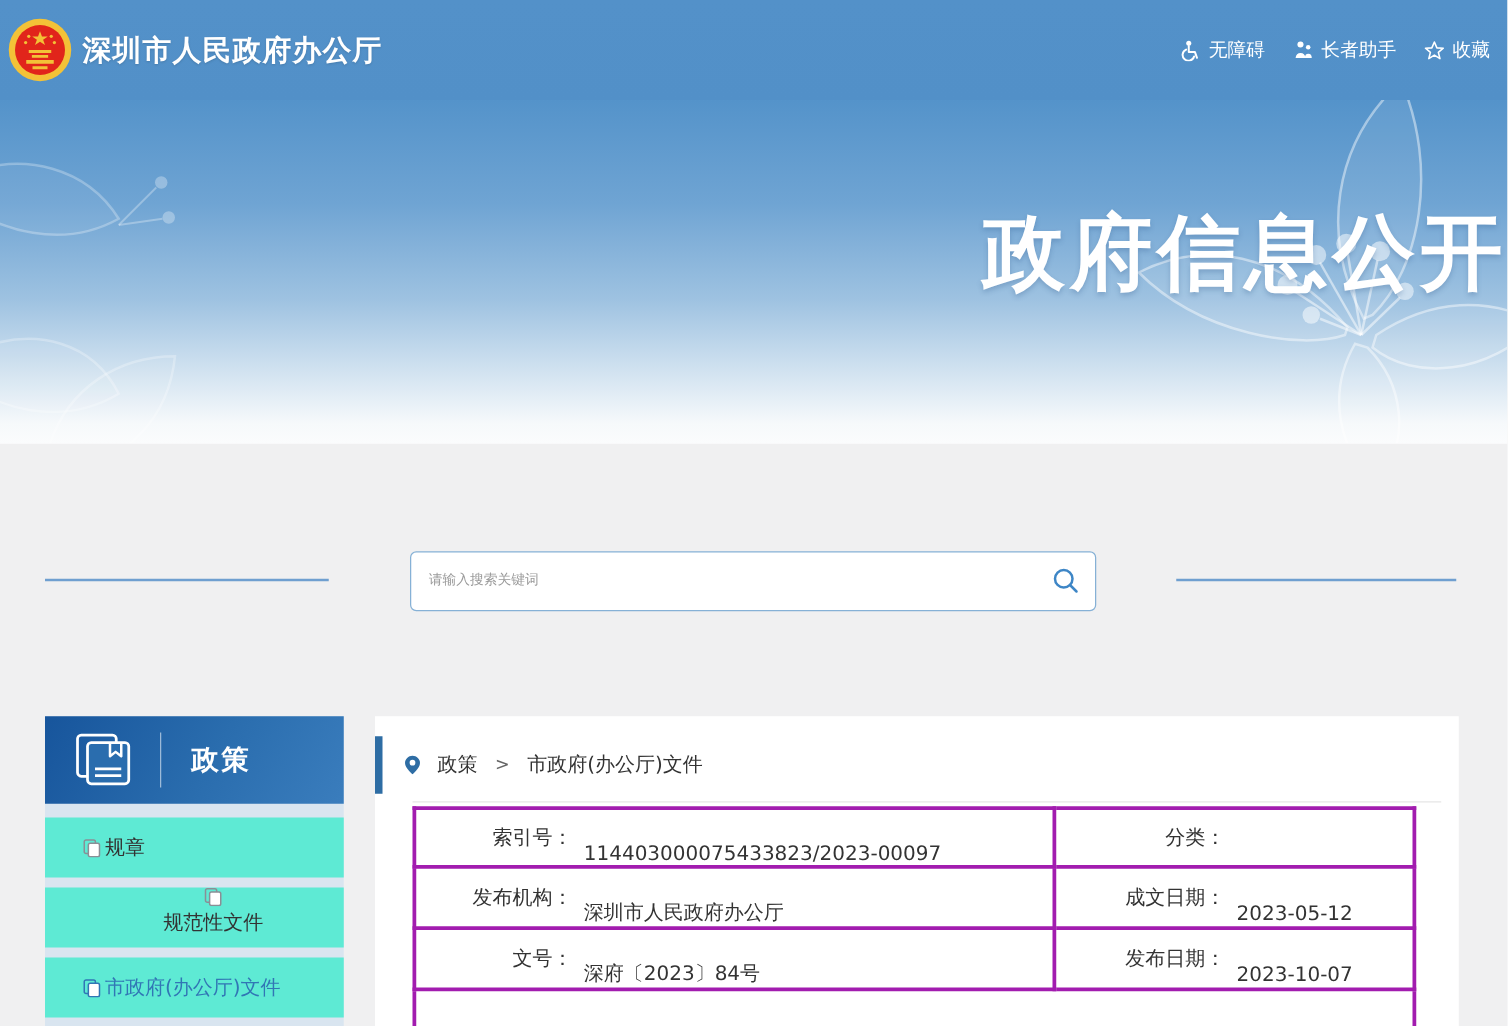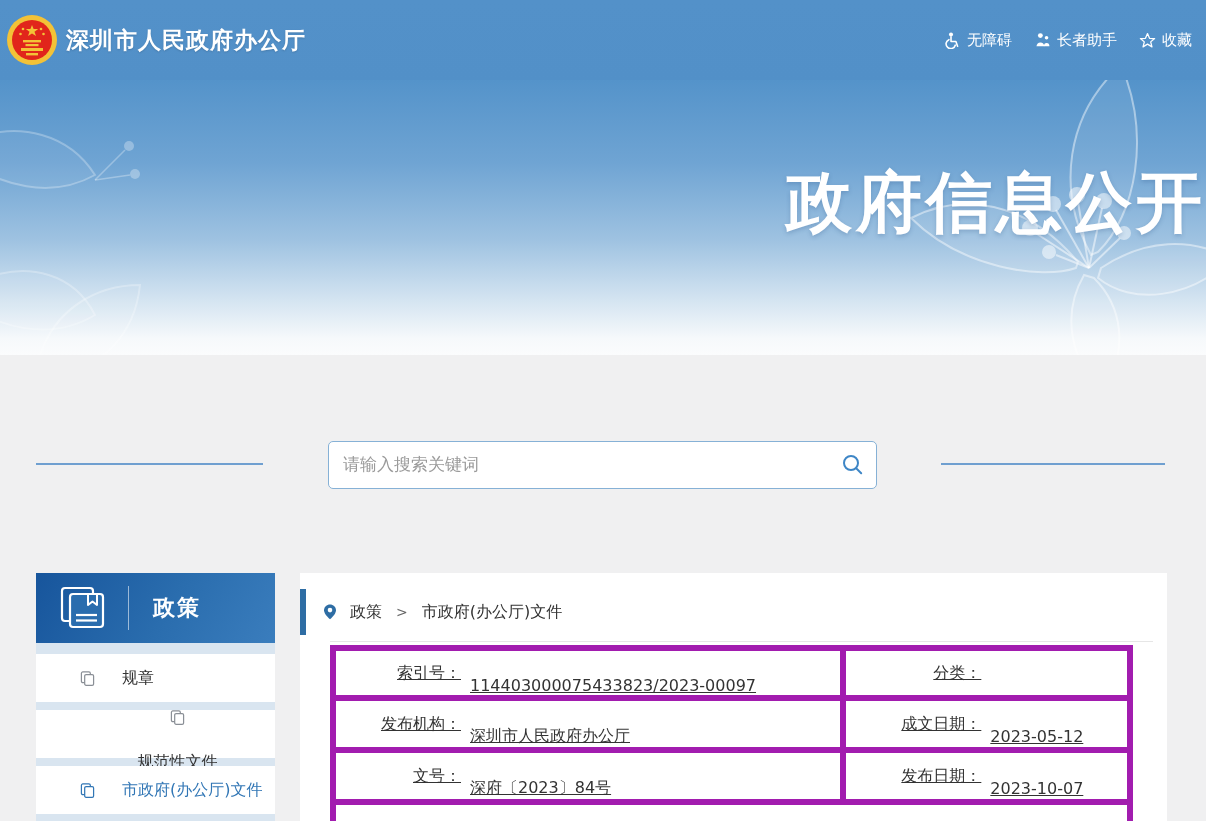--- a/index.html
+++ b/index.html
@@ -57,21 +57,21 @@
   .deco-line { position: absolute; height: 2px; background: #6f9fd0; }
   .deco-line.left  { left: 36px;  top: 463px; width: 227px; }
   .deco-line.right { left: 941px; top: 463px; width: 224px; }
   .search-box {
     position: absolute; left: 328px; top: 441px; width: 549px; height: 48px;
     background: #fff; border: 1px solid #86b1d6; border-radius: 5px;
     display: flex; align-items: center;
   }
   .search-box input {
     flex: 1; height: 100%; border: none; outline: none; background: transparent;
-    padding: 0 14px; font-size: 17px; color: #333;
+    padding: 0 14px; font-size: 11px; color: #333;
     font-family: Liberation Mono, monospace;
   }
   .search-box input::placeholder { color: #9a9a9a; }
   .search-btn {
     width: 46px; height: 100%; display: flex; align-items: center; justify-content: center;
     cursor: pointer; background: transparent; border: none;
   }
 
   
   .sidebar {
@@ -83,22 +83,22 @@
     display: flex; align-items: center;
   }
   .sidebar-header .book { margin-left: 24px; }
   .sidebar-header .vdivider {
     width: 1px; height: 44px; background: rgba(255,255,255,0.55); margin-left: 22px;
   }
   .sidebar-header .sidebar-title {
     margin-left: 24px; color: #fff; font-size: 22px; font-weight: bold; letter-spacing: 2px;
   }
   .sidebar-item {
-    position: absolute; left: 0; width: 239px; height: 48px; background: #ffffff;
-    display: flex; align-items: center; gap: 27px; padding-left: 44px;
+    position: absolute; left: 0; width: 239px; height: 48px; background: #5eead4;
+    display: flex; align-items: center; gap: 3px; padding-left: 30px;
     font-size: 16px; color: #333; cursor: pointer;
   }
   .sidebar-item .doc-ic { color: #8a8f96; display: flex; }
   .sidebar-item.active { color: #3176b5; }
   .sidebar-item.active .doc-ic { color: #3176b5; }
   .si-0 { top: 81px; }
   .si-1 { top: 137px; flex-direction: column; }
   .si-2 { top: 193px; }
 
   
@@ -116,21 +116,21 @@
   .crumb-sep { margin-left: 14px; font-size: 14px; color: #666; }
   .crumb-current { margin-left: 14px; font-size: 16px; color: #333; cursor: pointer; }
   .panel-divider {
     position: absolute; left: 30px; right: 14px; top: 68px; height: 1px; background: #e6e6e6;
   }
 
   table.doc-table {
     position: absolute; left: 30px; top: 72px; width: 803px;
     border-collapse: collapse; table-layout: fixed; font-size: 16px; color: #333;
   }
-  .doc-table td { border: 6px solid #a21caf; height: 41px; vertical-align: middle; padding: 0; text-decoration: underline; }
+  .doc-table td { border: 3px solid #a21caf; height: 41px; vertical-align: middle; padding: 0; }
   .doc-table td.cl { width: 470px; }
   .doc-table td.cr { width: 264px; }
   .cell { display: flex; align-items: center; }
   .lbl { display: inline-block; text-align: right; flex: 0 0 auto; }
   .cl .lbl { width: 125px; }
   .cr .lbl { width: 135px; }
   .val { margin-left: 9px; white-space: nowrap; margin-top: 25px; }
   .val b.hl { font-weight: bold; color: #000; }
 
 </style>

